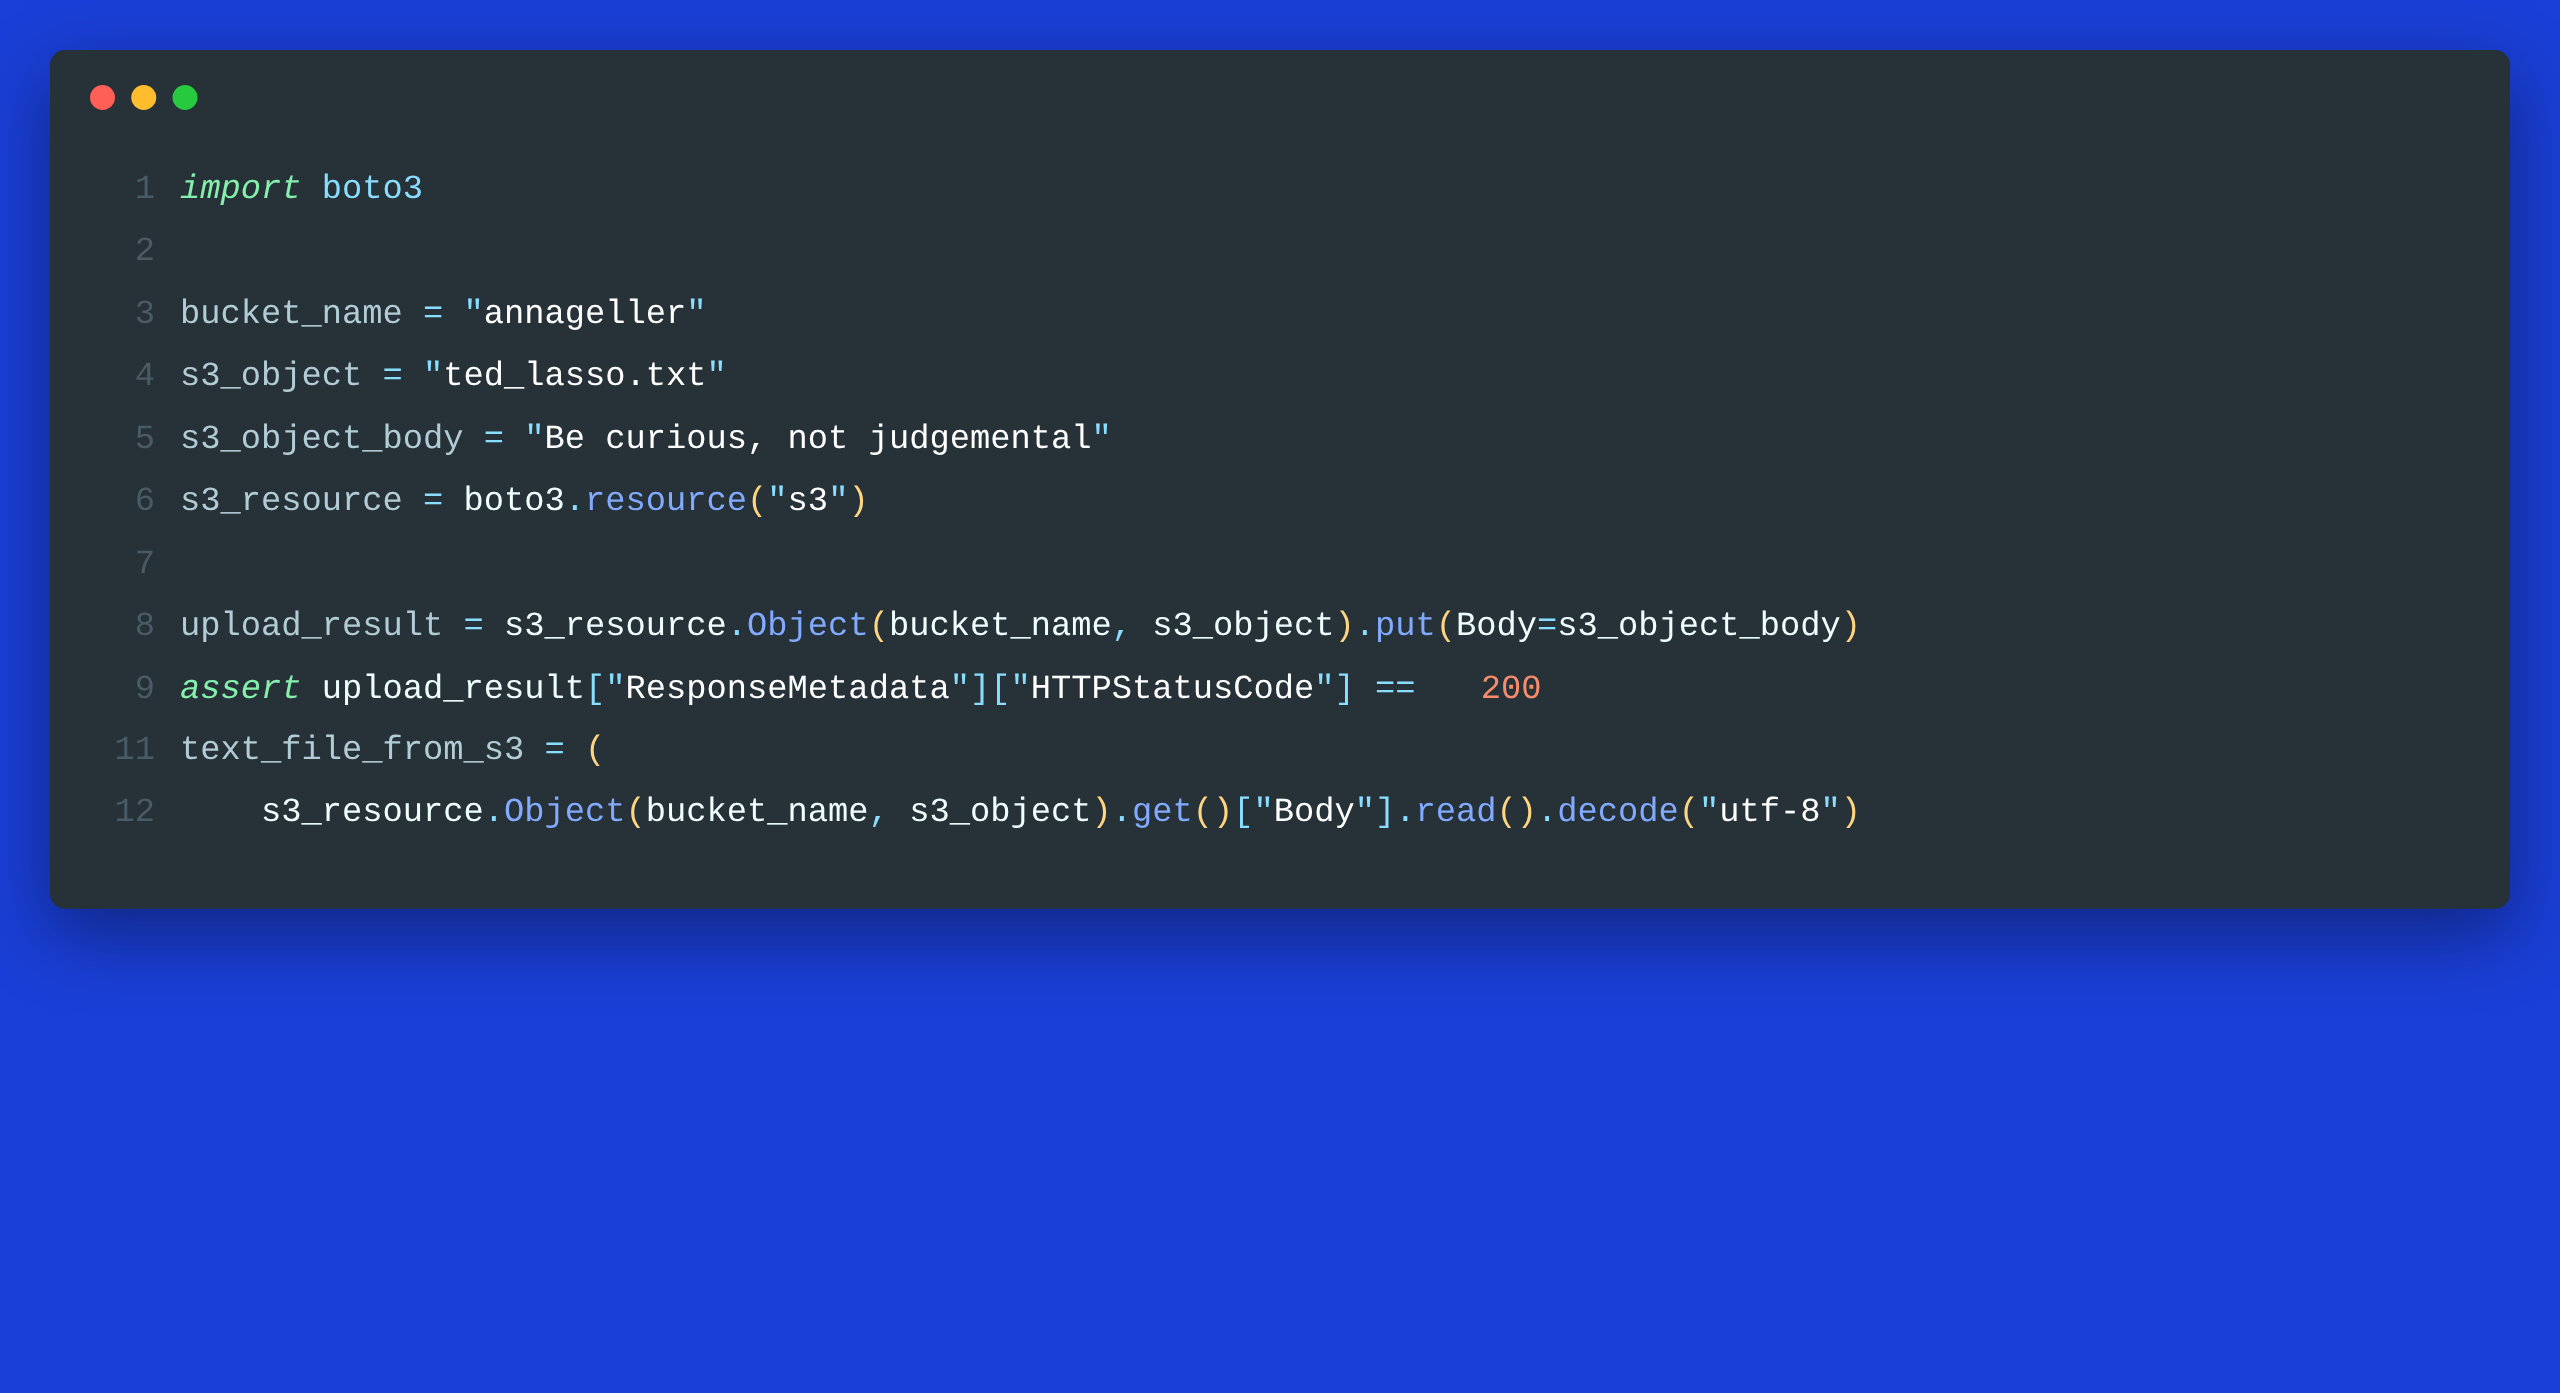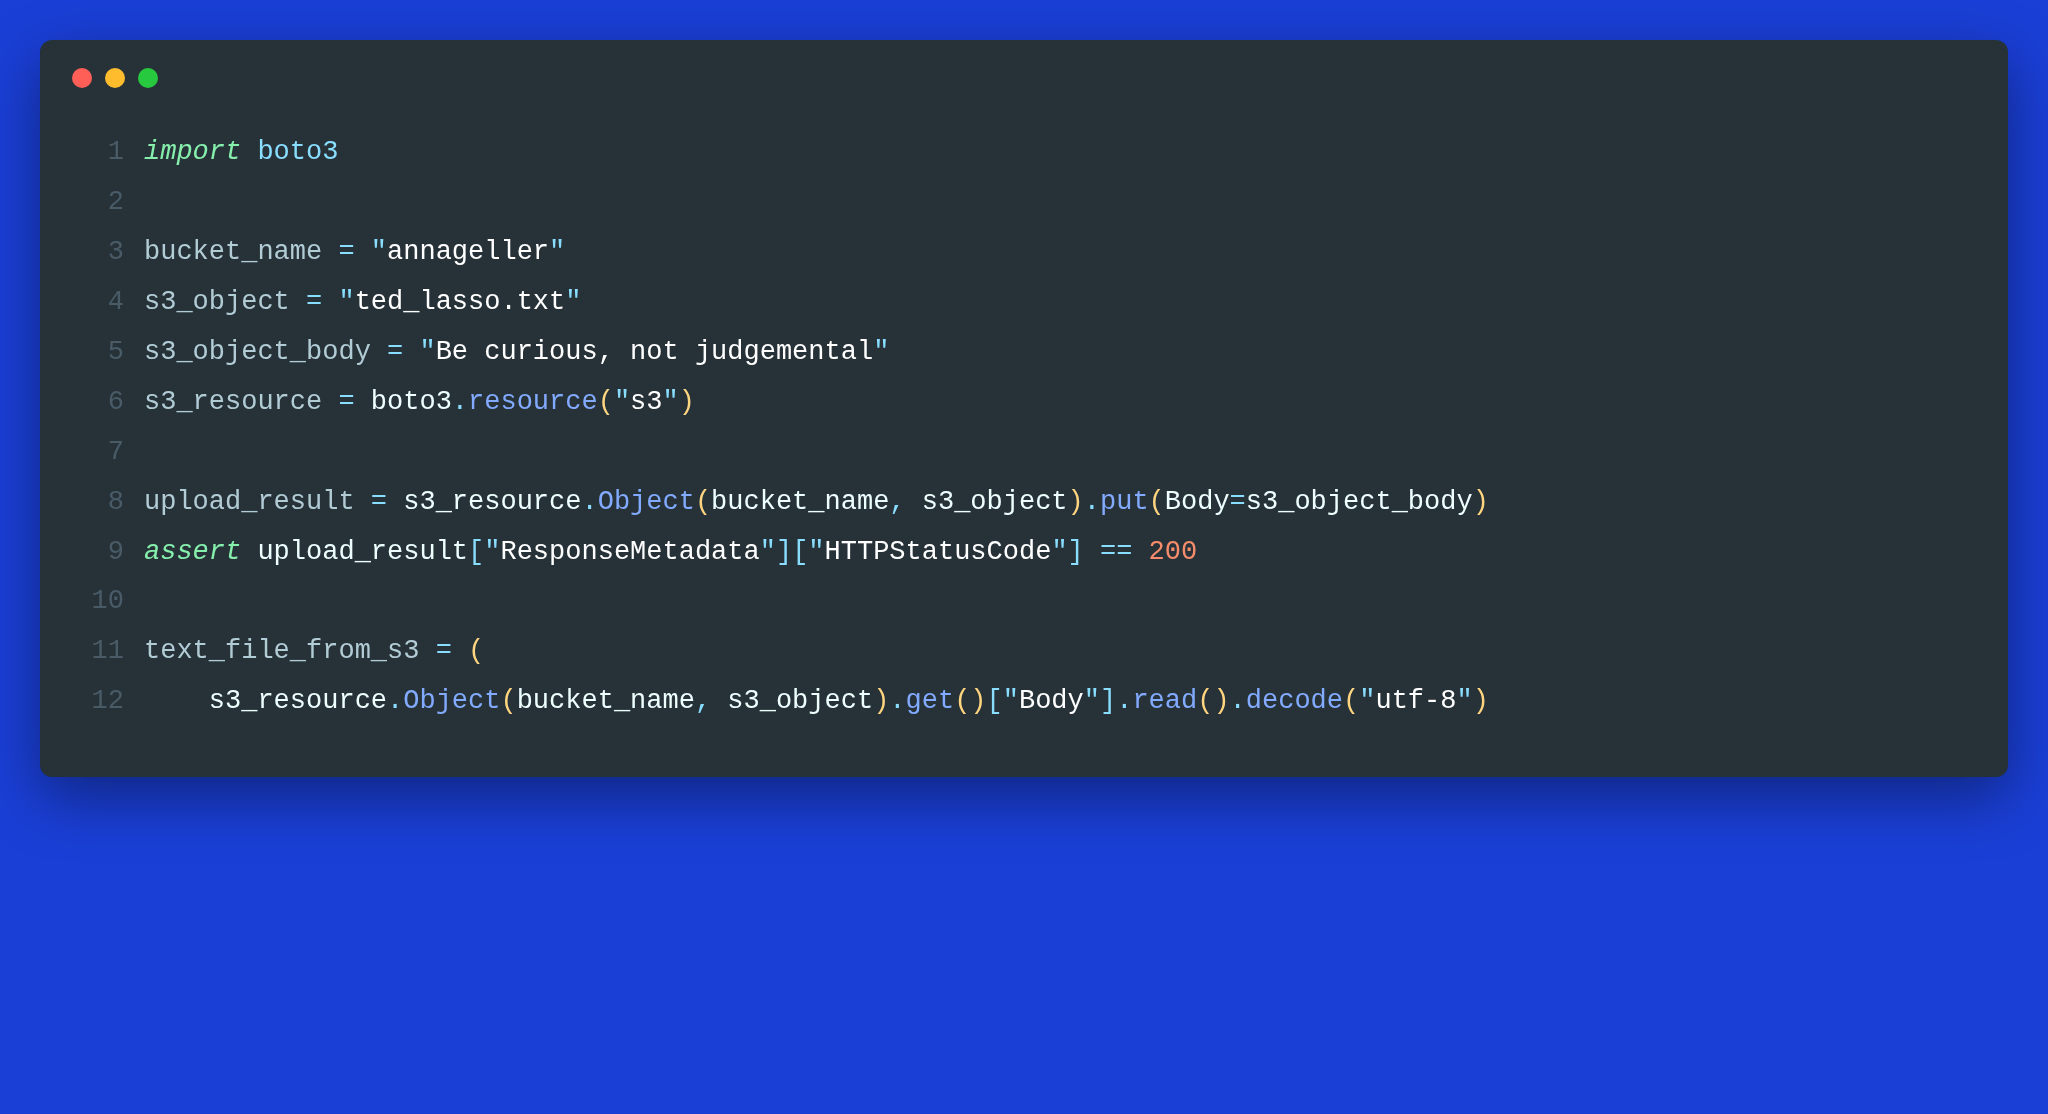--- a/index.html
+++ b/index.html
@@ -59,21 +59,21 @@
     }
     .tok-keyword { color: #86efac; font-style: italic; }
     .tok-module { color: #89ddff; }
     .tok-variable { color: #eeffff; }
     .tok-varlight { color: #b2ccd6; }
     .tok-operator { color: #89ddff; }
     .tok-string { color: #ffffff; }
     .tok-function { color: #82aaff; }
     .tok-punct { color: #89ddff; }
     .tok-paren { color: #ffd580; }
-    .tok-number { color: #f78c6c; }
+    .tok-number { color: #f78c6c; margin-left: 36px; }
     .tok-default { color: #d0d9e0; }
   </style>
 </head>
 <body>
 
 <div class="window">
   <div class="titlebar">
     <div class="traffic-light red"></div>
     <div class="traffic-light yellow"></div>
     <div class="traffic-light green"></div>
@@ -81,17 +81,16 @@
   <div class="code-area" id="code-container">
       <div class="code-line"><span class="line-number">1</span><span class="line-content"><span class="tok-keyword">import</span><span class="tok-default"> </span><span class="tok-module">boto3</span></span></div>
       <div class="code-line"><span class="line-number">2</span><span class="line-content"></span></div>
       <div class="code-line"><span class="line-number">3</span><span class="line-content"><span class="tok-varlight">bucket_name</span><span class="tok-default"> </span><span class="tok-operator">=</span><span class="tok-default"> </span><span class="tok-punct">"</span><span class="tok-string">annageller</span><span class="tok-punct">"</span></span></div>
       <div class="code-line"><span class="line-number">4</span><span class="line-content"><span class="tok-varlight">s3_object</span><span class="tok-default"> </span><span class="tok-operator">=</span><span class="tok-default"> </span><span class="tok-punct">"</span><span class="tok-string">ted_lasso.txt</span><span class="tok-punct">"</span></span></div>
       <div class="code-line"><span class="line-number">5</span><span class="line-content"><span class="tok-varlight">s3_object_body</span><span class="tok-default"> </span><span class="tok-operator">=</span><span class="tok-default"> </span><span class="tok-punct">"</span><span class="tok-string">Be curious, not judgemental</span><span class="tok-punct">"</span></span></div>
       <div class="code-line"><span class="line-number">6</span><span class="line-content"><span class="tok-varlight">s3_resource</span><span class="tok-default"> </span><span class="tok-operator">=</span><span class="tok-default"> </span><span class="tok-variable">boto3</span><span class="tok-punct">.</span><span class="tok-function">resource</span><span class="tok-paren">(</span><span class="tok-punct">"</span><span class="tok-string">s3</span><span class="tok-punct">"</span><span class="tok-paren">)</span></span></div>
       <div class="code-line"><span class="line-number">7</span><span class="line-content"></span></div>
       <div class="code-line"><span class="line-number">8</span><span class="line-content"><span class="tok-varlight">upload_result</span><span class="tok-default"> </span><span class="tok-operator">=</span><span class="tok-default"> </span><span class="tok-variable">s3_resource</span><span class="tok-punct">.</span><span class="tok-function">Object</span><span class="tok-paren">(</span><span class="tok-variable">bucket_name</span><span class="tok-punct">,</span><span class="tok-default"> </span><span class="tok-variable">s3_object</span><span class="tok-paren">)</span><span class="tok-punct">.</span><span class="tok-function">put</span><span class="tok-paren">(</span><span class="tok-variable">Body</span><span class="tok-operator">=</span><span class="tok-variable">s3_object_body</span><span class="tok-paren">)</span></span></div>
       <div class="code-line"><span class="line-number">9</span><span class="line-content"><span class="tok-keyword">assert</span><span class="tok-default"> </span><span class="tok-variable">upload_result</span><span class="tok-punct">[</span><span class="tok-punct">"</span><span class="tok-string">ResponseMetadata</span><span class="tok-punct">"</span><span class="tok-punct">]</span><span class="tok-punct">[</span><span class="tok-punct">"</span><span class="tok-string">HTTPStatusCode</span><span class="tok-punct">"</span><span class="tok-punct">]</span><span class="tok-default"> </span><span class="tok-operator">==</span><span class="tok-default"> </span><span class="tok-number">200</span></span></div>
-      <div class="code-line"><span class="line-number">10</span><span class="line-content"></span></div>
       <div class="code-line"><span class="line-number">11</span><span class="line-content"><span class="tok-varlight">text_file_from_s3</span><span class="tok-default"> </span><span class="tok-operator">=</span><span class="tok-default"> </span><span class="tok-paren">(</span></span></div>
       <div class="code-line"><span class="line-number">12</span><span class="line-content"><span class="tok-default">    </span><span class="tok-variable">s3_resource</span><span class="tok-punct">.</span><span class="tok-function">Object</span><span class="tok-paren">(</span><span class="tok-variable">bucket_name</span><span class="tok-punct">,</span><span class="tok-default"> </span><span class="tok-variable">s3_object</span><span class="tok-paren">)</span><span class="tok-punct">.</span><span class="tok-function">get</span><span class="tok-paren">(</span><span class="tok-paren">)</span><span class="tok-punct">[</span><span class="tok-punct">"</span><span class="tok-string">Body</span><span class="tok-punct">"</span><span class="tok-punct">]</span><span class="tok-punct">.</span><span class="tok-function">read</span><span class="tok-paren">(</span><span class="tok-paren">)</span><span class="tok-punct">.</span><span class="tok-function">decode</span><span class="tok-paren">(</span><span class="tok-punct">"</span><span class="tok-string">utf-8</span><span class="tok-punct">"</span><span class="tok-paren">)</span></span></div>
     </div>
 </div>
 
 </body></html>

